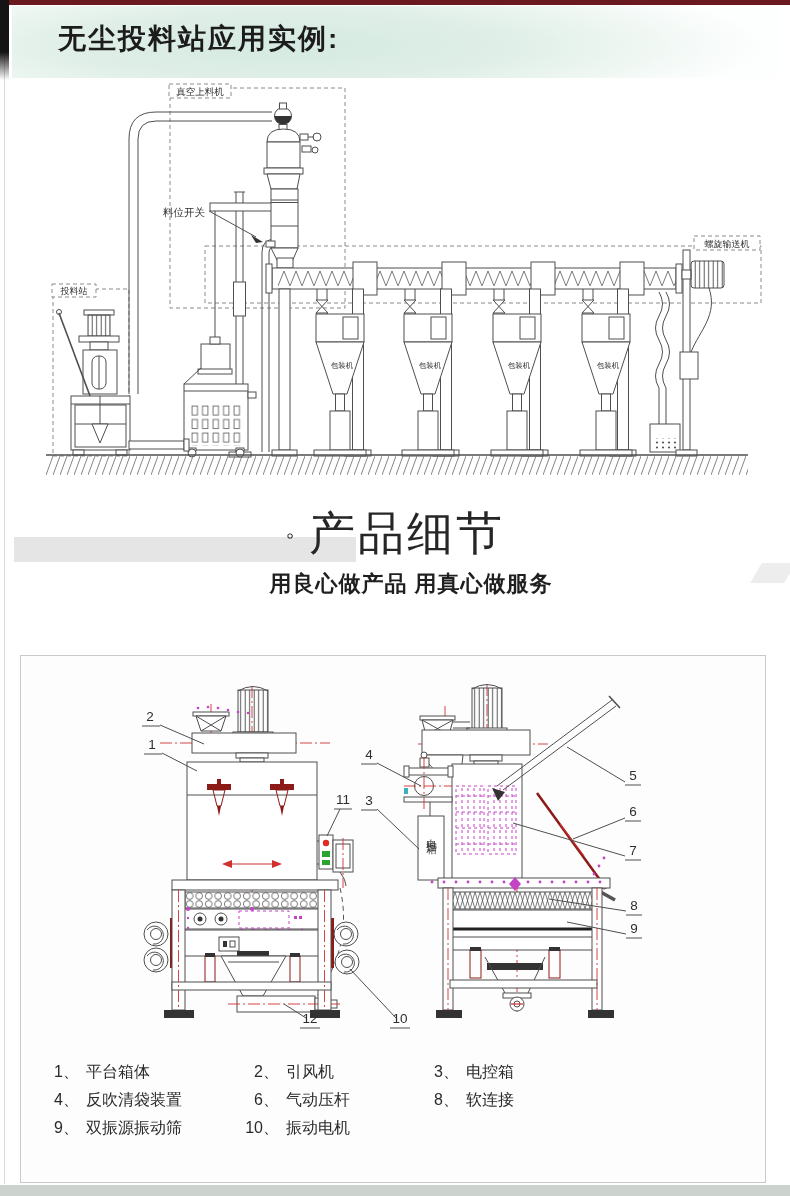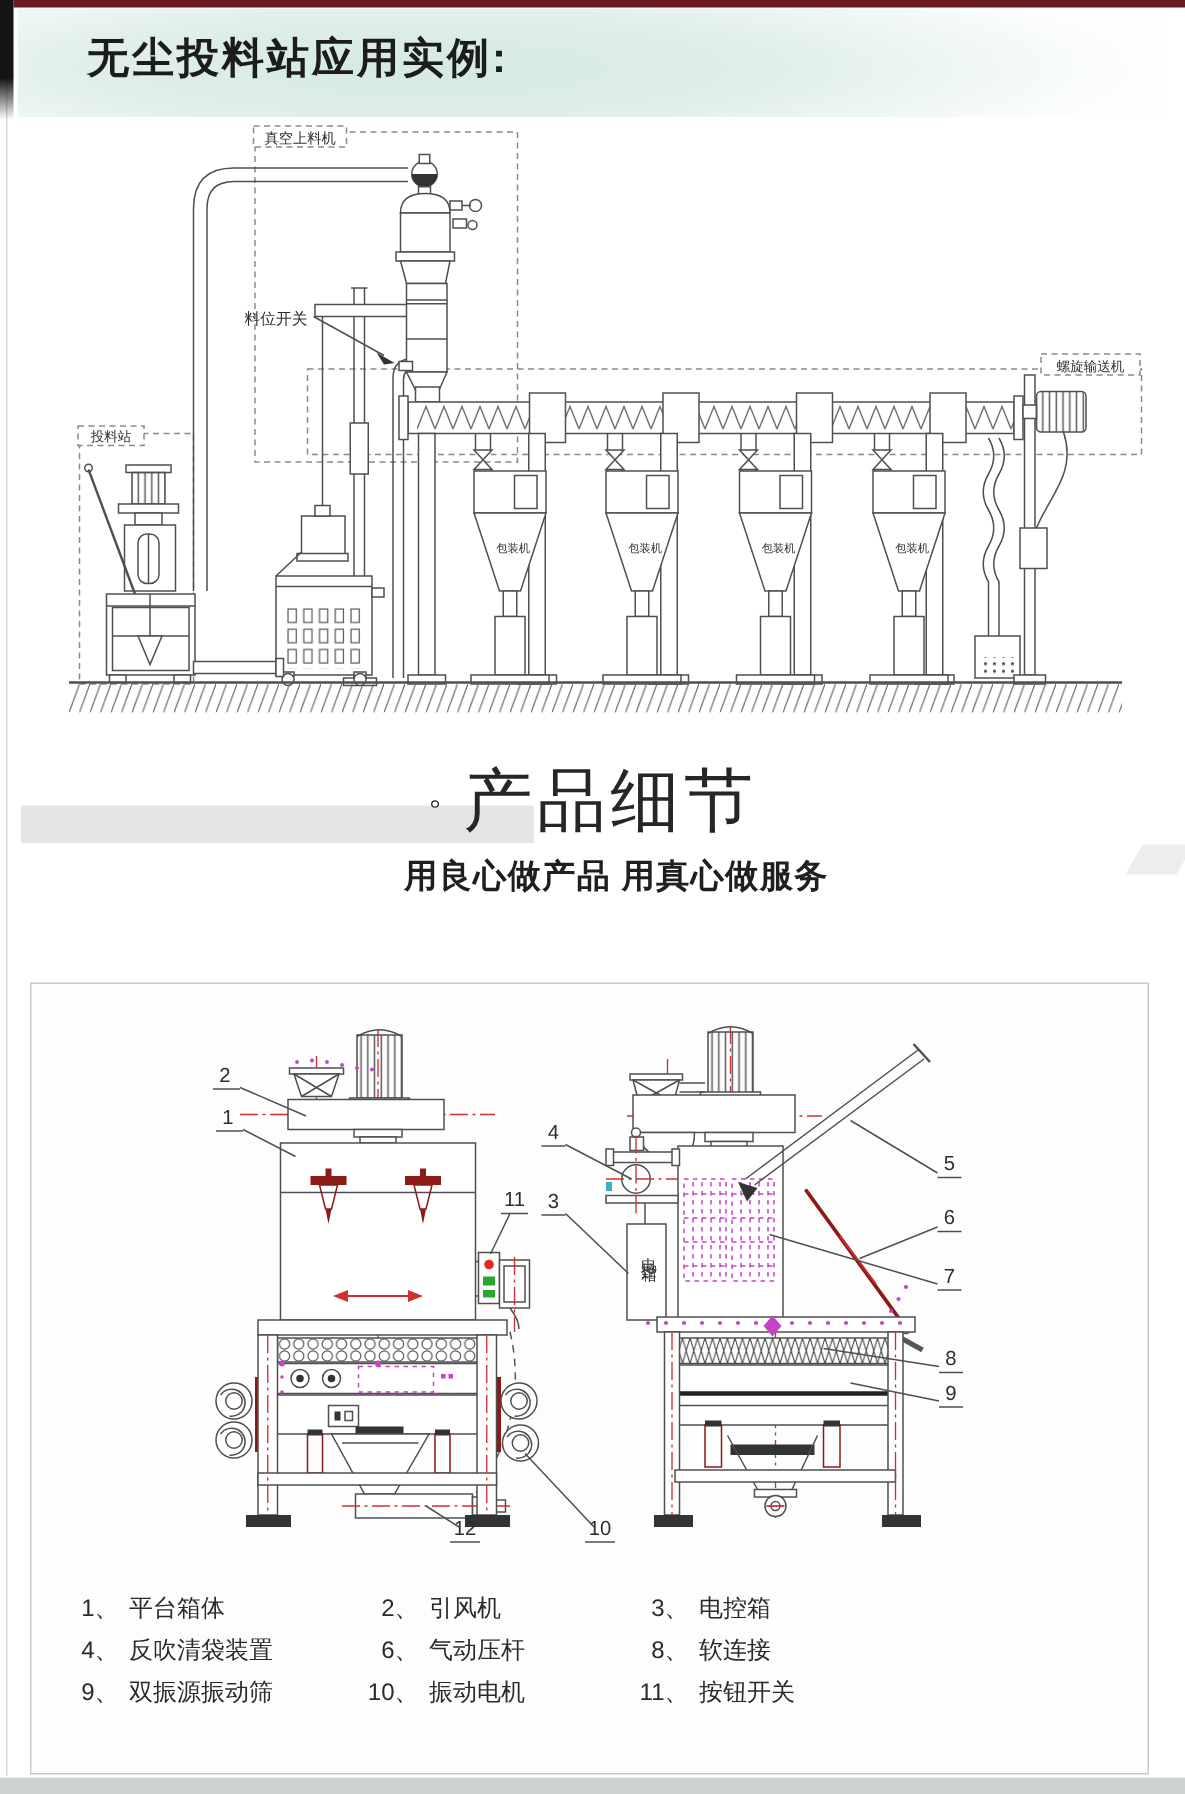--- a/index.html
+++ b/index.html
@@ -74,21 +74,20 @@
 
 <div class="abs legend">
   <div class="lg-item"><span class="lg-num">1、</span><span class="lg-label">平台箱体</span></div>
   <div class="lg-item"><span class="lg-num">2、</span><span class="lg-label">引风机</span></div>
   <div class="lg-item"><span class="lg-num">3、</span><span class="lg-label">电控箱</span></div>
   <div class="lg-item"><span class="lg-num">4、</span><span class="lg-label">反吹清袋装置</span></div>
   <div class="lg-item"><span class="lg-num">6、</span><span class="lg-label">气动压杆</span></div>
   <div class="lg-item"><span class="lg-num">8、</span><span class="lg-label">软连接</span></div>
   <div class="lg-item"><span class="lg-num">9、</span><span class="lg-label">双振源振动筛</span></div>
   <div class="lg-item"><span class="lg-num">10、</span><span class="lg-label">振动电机</span></div>
-  <div class="lg-item"><span class="lg-num">11、</span><span class="lg-label">按钮开关</span></div>
 </div>
 
 <svg class="abs diagrams" width="790" height="1196" viewBox="0 0 790 1196" xmlns="http://www.w3.org/2000/svg">
   <defs>
     <pattern id="zig" x="2" y="270" width="12" height="17" patternUnits="userSpaceOnUse">
       <polyline points="0,16 6,1 12,16" fill="none" stroke="#6a6a6a" stroke-width="0.9"></polyline>
     </pattern>
     <pattern id="stripes" x="0" y="0" width="4.5" height="60" patternUnits="userSpaceOnUse">
       <line x1="2.2" y1="0" x2="2.2" y2="60" stroke="#5a5a5a" stroke-width="1"></line>
     </pattern>

